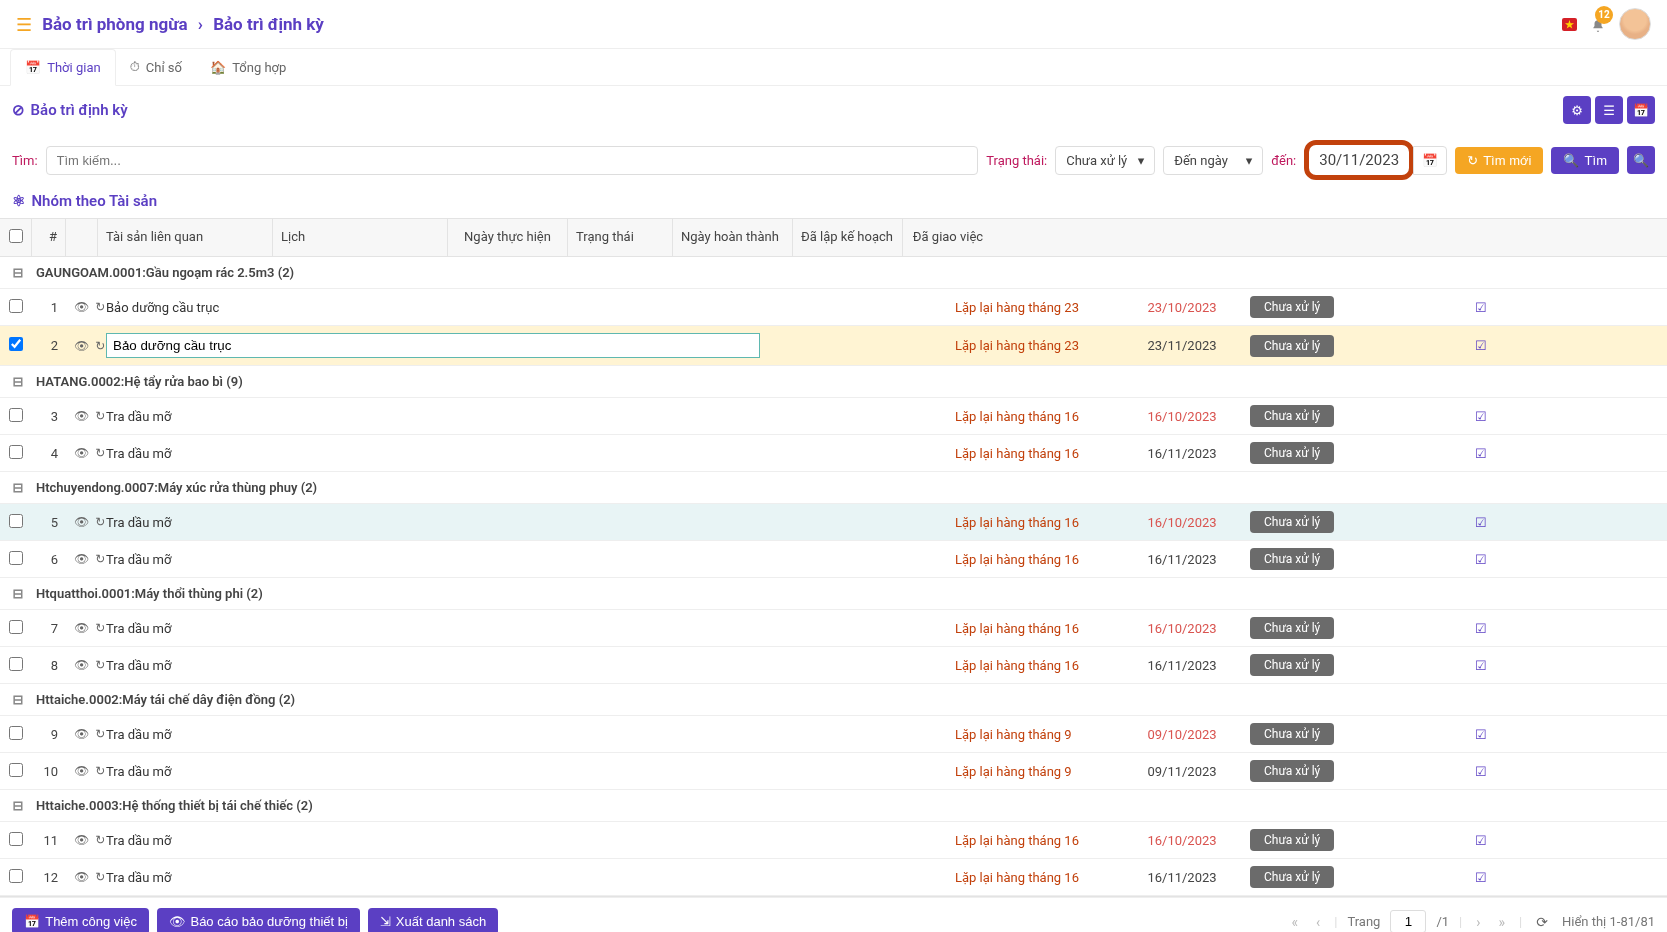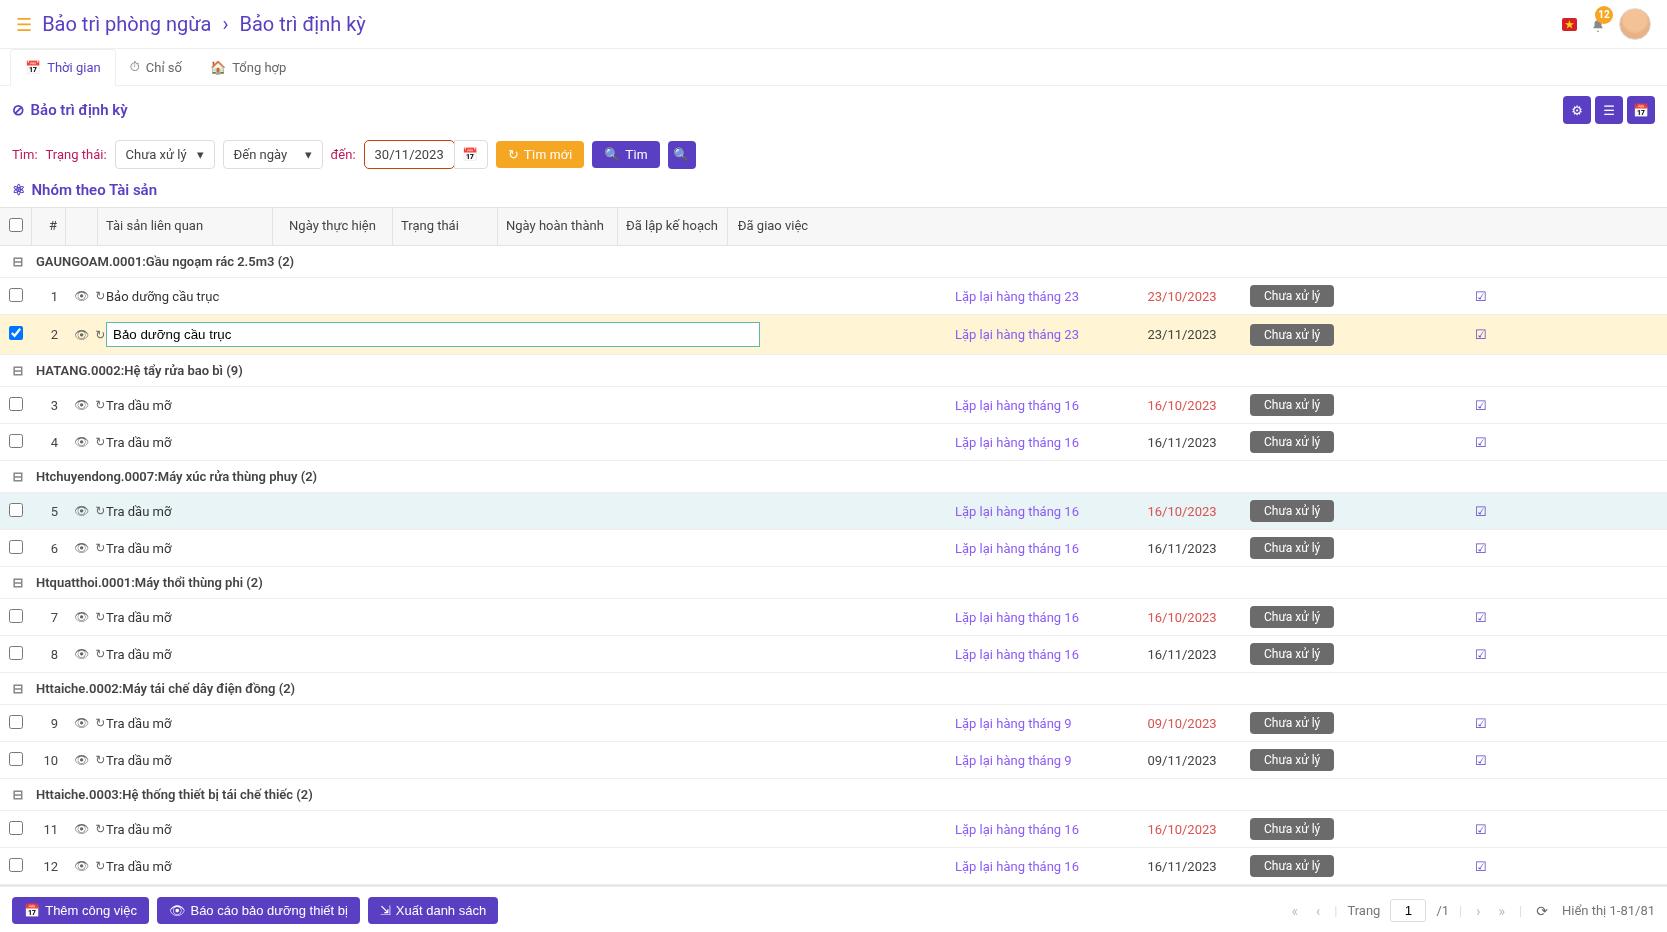--- a/index.html
+++ b/index.html
@@ -1,20 +1,20 @@
 <!DOCTYPE html>
 <html><head>
 <meta charset="utf-8">
 <style>
 * { box-sizing: border-box; margin: 0; padding: 0; }
 body { font-family: -apple-system, BlinkMacSystemFont, "Segoe UI", Roboto, Arial, sans-serif; font-size: 13px; color: #444; background: #fff; }
 .top-header { display: flex; align-items: center; justify-content: space-between; padding: 8px 16px; border-bottom: 1px solid #eee; }
 .top-left { display: flex; align-items: center; gap: 10px; }
 .hamburger { color: #f5a623; font-size: 18px; cursor: pointer; }
-.breadcrumb { font-size: 20px; font-weight: 400; color: #5b3fc3; }
+.breadcrumb { font-size: 17px; font-weight: 700; color: #5b3fc3; }
 .breadcrumb .sep { margin: 0 6px; color: #5b3fc3; }
 .top-right { display: flex; align-items: center; gap: 14px; }
 .flag { background:#d52027; color:#ffd400; font-size:10px; padding:1px 3px; border-radius:2px; font-weight:bold; }
 .bell { position: relative; color: #888; font-size: 18px; }
 .badge { position: absolute; top:-8px; right:-8px; background:#f5a623; color:#fff; border-radius:50%; width:18px; height:18px; font-size:10px; display:flex; align-items:center; justify-content:center; font-weight:bold; }
 .avatar { width:32px; height:32px; border-radius:50%; background: radial-gradient(circle at 50% 35%, #f3c397 45%, #e8b186 60%); border:1px solid #ddd; }
 
 .tabs { display:flex; gap:0; padding: 0 10px; border-bottom:1px solid #eee; }
 .tab { padding:10px 14px; display:flex; align-items:center; gap:6px; color:#666; cursor:pointer; font-size:13px; }
 .tab.active { color:#5b3fc3; border:1px solid #eee; border-bottom:1px solid #fff; margin-bottom:-1px; background:#fff; border-radius:4px 4px 0 0; }
@@ -22,21 +22,21 @@
 
 .section-header { display:flex; align-items:center; justify-content:space-between; padding:10px 12px; }
 .section-title { color:#5b3fc3; font-weight:600; font-size:15px; display:flex; align-items:center; gap:6px; }
 .action-buttons { display:flex; gap:4px; }
 .btn-sq { width:28px; height:28px; border-radius:4px; background:#5b3fc3; color:#fff; display:flex; align-items:center; justify-content:center; cursor:pointer; font-size:13px; }
 
 .filter-bar { display:flex; align-items:center; gap:8px; padding:6px 12px 10px; flex-wrap:nowrap; }
 .filter-label { color:#be185d; font-size:13px; }
 .search-input { flex:1; border:1px solid #ddd; border-radius:4px; padding:6px 10px; font-size:13px; min-width:200px; }
 .select-box { border:1px solid #ddd; border-radius:4px; padding:6px 10px; font-size:13px; display:flex; align-items:center; gap:8px; background:#fff; cursor:pointer; min-width:100px; justify-content:space-between; }
-.date-box { border:1px solid #c2410c; border-radius:5px; padding:6px 10px; font-size:13px; display:flex; align-items:center; gap:8px; background:#fff; }
+.date-box { border:5px solid #c2410c; border-radius:12px; padding:6px 10px; font-size:15px; display:flex; align-items:center; gap:8px; background:#fff; }
 .btn { padding:6px 12px; border-radius:4px; color:#fff; cursor:pointer; display:flex; align-items:center; gap:5px; font-size:13px; white-space:nowrap; border:none; }
 .btn-orange { background:#f5a623; }
 .btn-purple { background:#5b3fc3; }
 .cal-icon-box { border:1px solid #ddd; border-radius:0 4px 4px 0; padding:6px 8px; margin-left:-9px; background:#fff; }
 
 .group-title { color:#5b3fc3; font-weight:600; font-size:15px; padding:2px 12px 8px; display:flex; align-items:center; gap:6px; }
 
 .table-wrap { border-top:1px solid #e3e3e3; border-bottom:1px solid #e3e3e3; }
 .thead { display:flex; background:#f7f7f7; border-bottom:1px solid #e3e3e3; }
 .th { padding:10px 8px; font-size:13px; color:#444; border-right:1px solid #e3e3e3; }
@@ -56,21 +56,21 @@
 .group-row { display:flex; align-items:center; background:#fff; padding:8px 8px; border-bottom:1px solid #eee; font-weight:600; color:#444; gap:8px; }
 .collapse-icon { width:20px; text-align:center; color:#888; cursor:pointer; }
 
 .data-row { display:flex; align-items:center; border-bottom:1px solid #eee; background:#fff; }
 .data-row.selected { background:#fff4d3; }
 .data-row.highlight { background:#e8f4f5; }
 .td { padding:7px 8px; font-size:13px; }
 .row-icons { display:flex; gap:6px; color:#666; font-size:12px; }
 .task-text { color:#333; }
 .task-cell-input { border:1px solid #5fb8b0; padding:4px 6px; background:#fff; width:calc(100% - 4px); }
-.sched-link { color:#8b5cf6; }
+.sched-link { color:#c2410c; }
 .date-red { color:#d9534f; }
 .status-btn { background:#6b6b6b; color:#fff; padding:4px 14px; border-radius:4px; font-size:12px; display:inline-block; cursor:pointer; }
 .check-mark { color:#5b3fc3; font-size:13px; }
 .chk { width:14px; height:14px; }
 
 .footer { display:flex; align-items:center; justify-content:space-between; padding:10px 12px; border-top:1px solid #eee; }
 .footer-left { display:flex; gap:8px; }
 .footer-right { display:flex; align-items:center; gap:10px; color:#777; font-size:13px; }
 .page-input { width:36px; border:1px solid #ddd; border-radius:3px; text-align:center; padding:3px; }
 .nav-icon { color:#bbb; cursor:pointer; font-size:14px; padding:2px 4px; }
@@ -124,20 +124,21 @@
   </div>
   <div class="action-buttons">
     <div class="btn-sq">⚙</div>
     <div class="btn-sq">☰</div>
     <div class="btn-sq">📅</div>
   </div>
 </div>
 
 <div class="filter-bar">
   <span class="filter-label">Tìm:</span>
+  <input class="search-input" placeholder="Tìm kiếm..." style="">
   <span class="filter-label">Trạng thái:</span>
   <div class="select-box">
     <span>Chưa xử lý</span>
     <span>▾</span>
   </div>
   <div class="select-box">
     <span>Đến ngày</span>
     <span>▾</span>
   </div>
   <span class="filter-label">đến:</span>
@@ -160,20 +161,21 @@
   <span>⚛</span>
   <span>Nhóm theo Tài sản</span>
 </div>
 
 <div class="table-wrap">
   <div class="thead">
     <div class="th col-check"><input type="checkbox" class="chk" style=""></div>
     <div class="th col-num">#</div>
     <div class="th col-icons"></div>
     <div class="th col-asset">Tài sản liên quan</div>
+    <div class="th col-sched">Lịch</div>
     <div class="th col-date">Ngày thực hiện</div>
     <div class="th col-status">Trạng thái</div>
     <div class="th col-complete">Ngày hoàn thành</div>
     <div class="th col-plan">Đã lập kế hoạch</div>
     <div class="th col-assign">Đã giao việc</div>
   </div>
   <div id="table-body">
       <div class="group-row">
         <span class="collapse-icon">⊟</span>
         <span>GAUNGOAM.0001:Gầu ngoạm rác 2.5m3 (2)</span>

